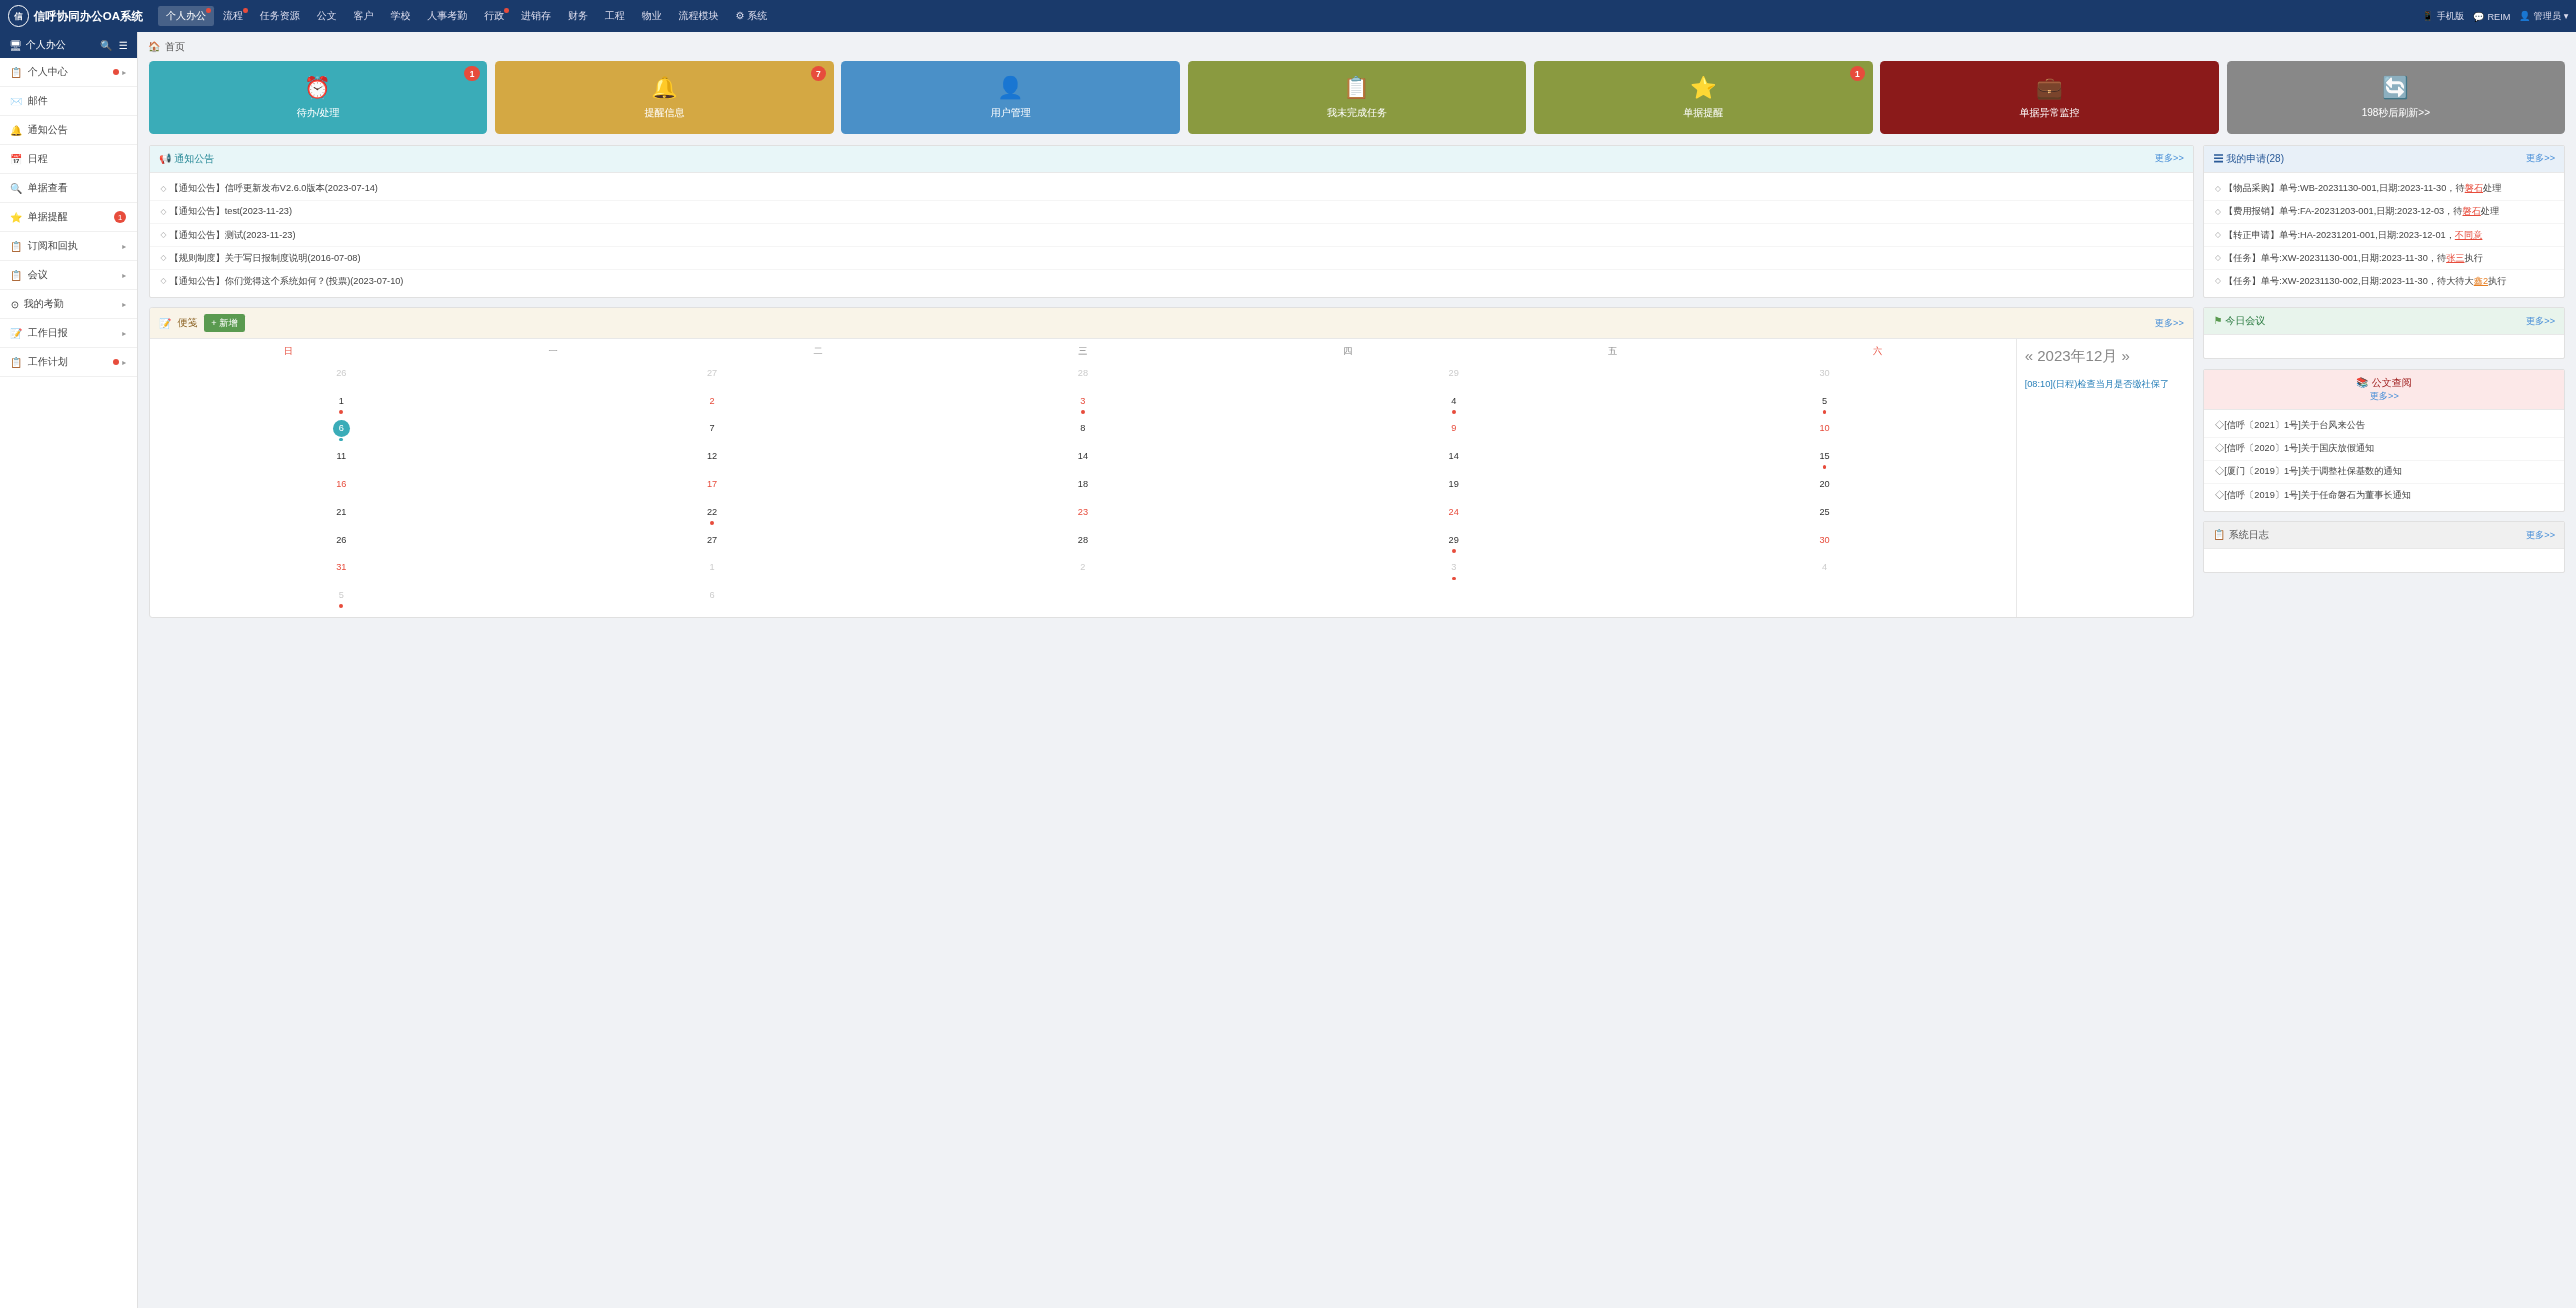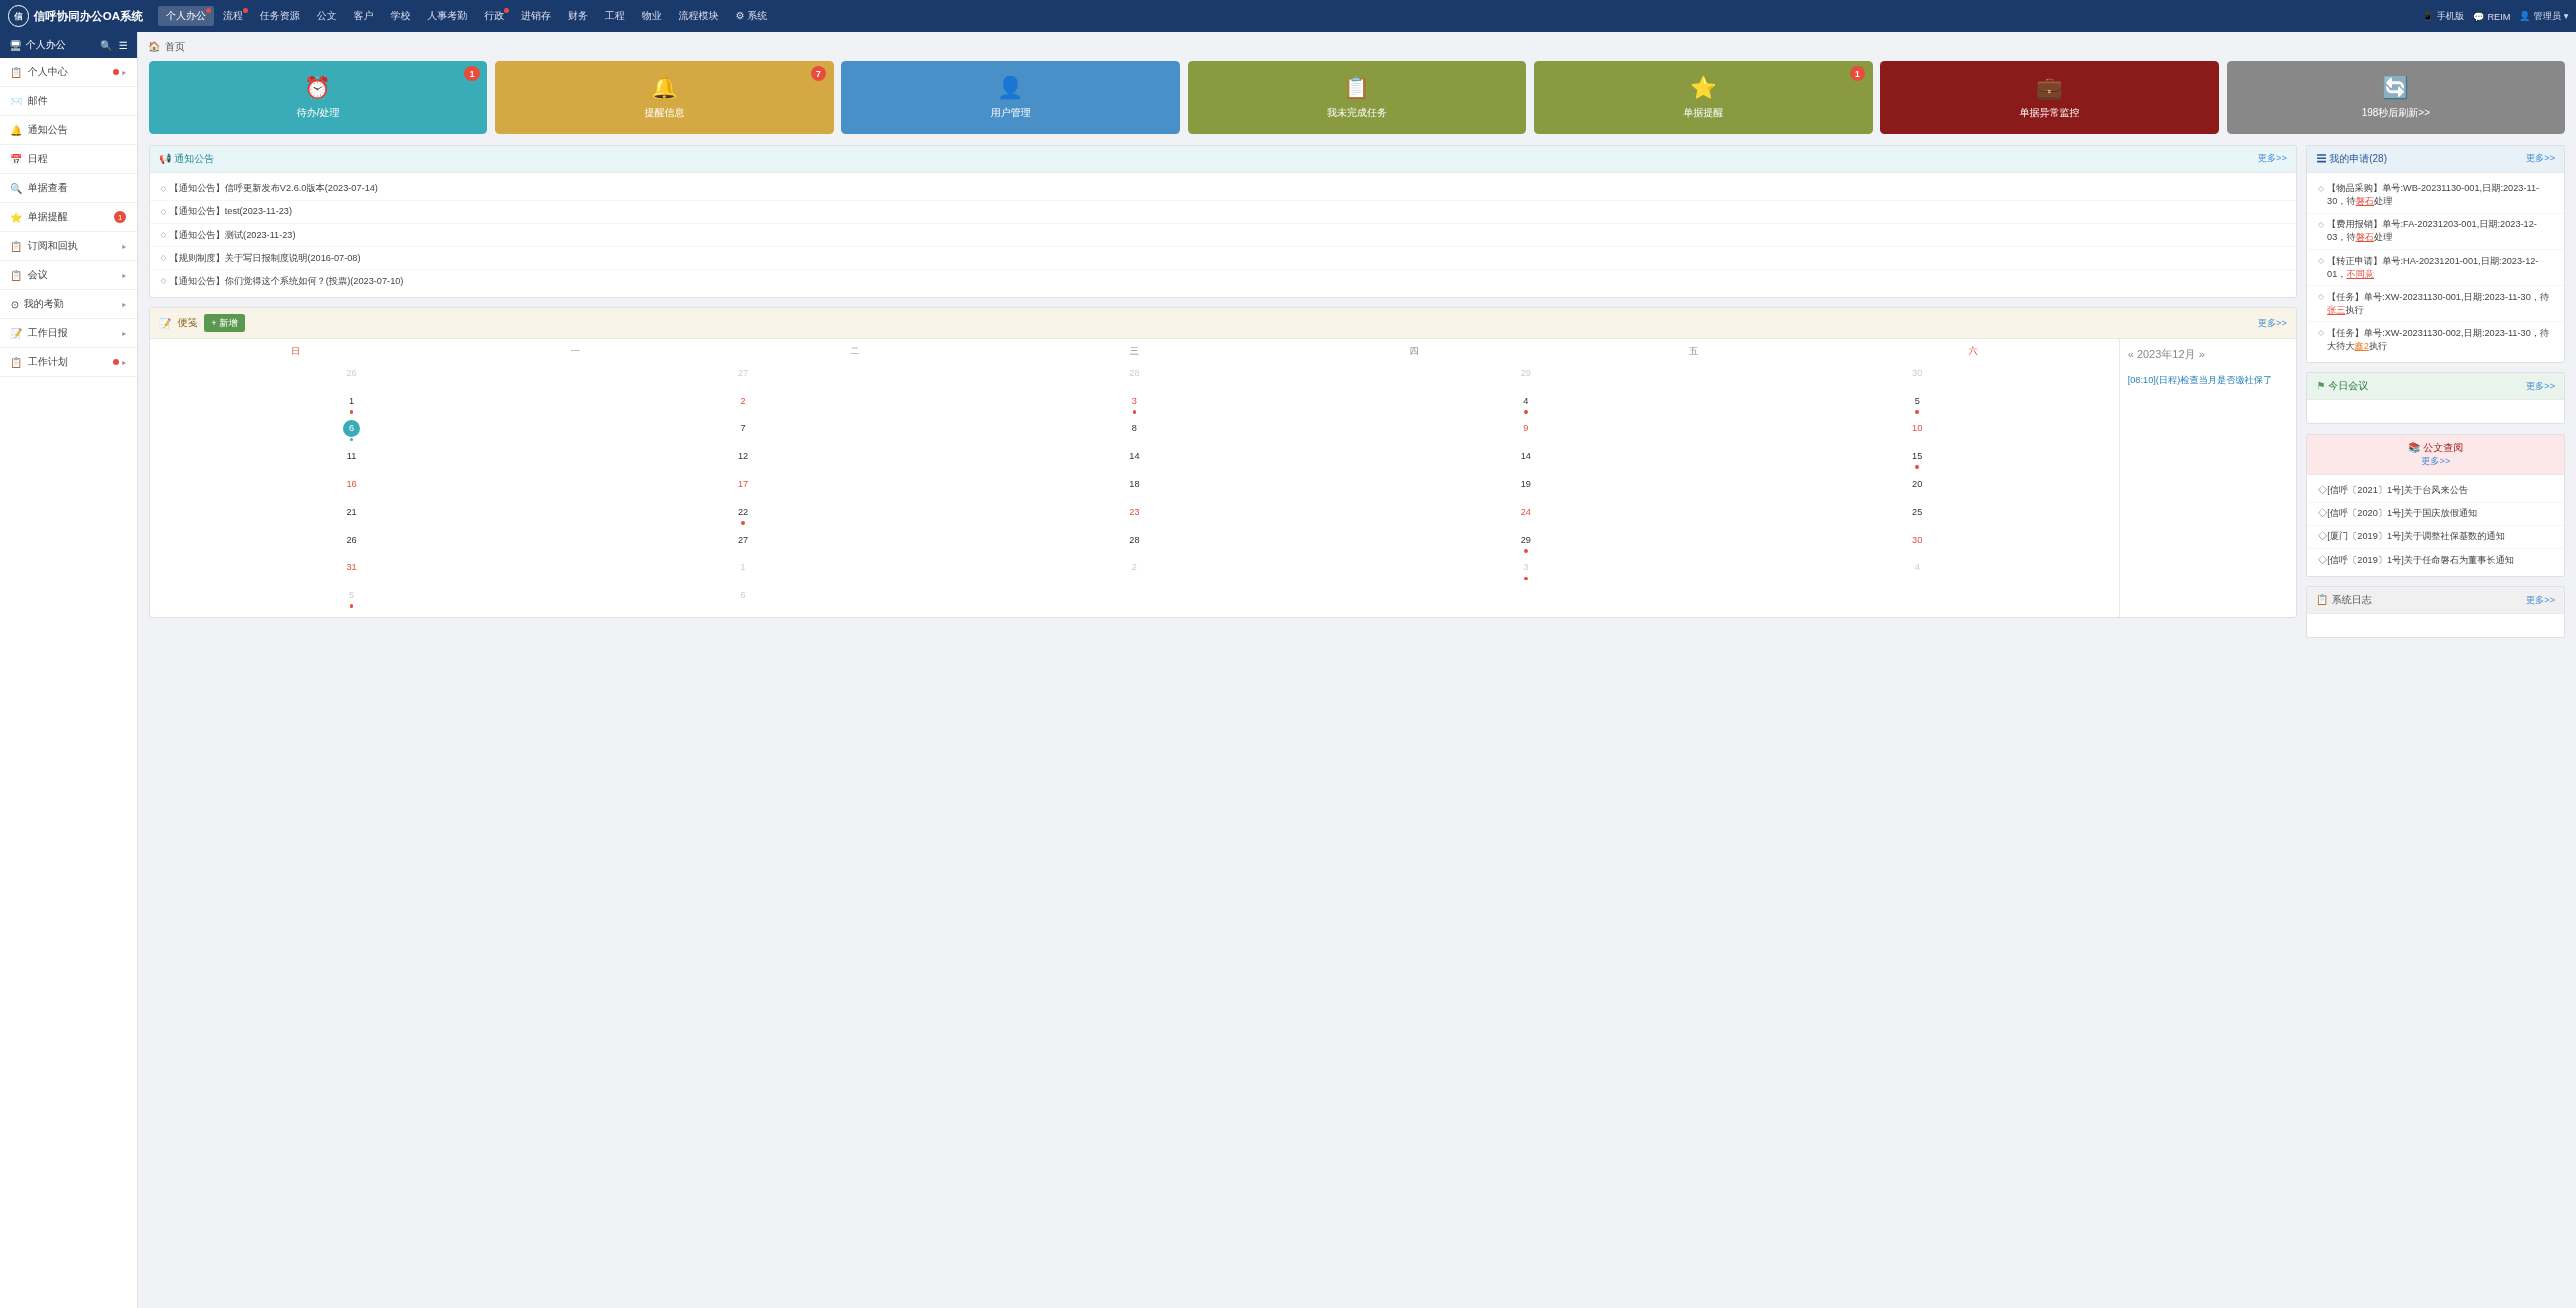--- a/index.html
+++ b/index.html
@@ -133,21 +133,21 @@
       font-size: 8.4px; font-weight: bold;
     }
     .dash-card .card-icon { font-size: 21.5px; margin-bottom: 4.6px; }
     .dash-card .card-label { font-size: 10px; }
 
     
     .two-col {
       display: flex; gap: 9.2px;
     }
     .col-left { flex: 1; min-width: 0; display: flex; flex-direction: column; gap: 9.2px; }
-    .col-right { width: 259px; flex-shrink: 0; display: flex; flex-direction: column; gap: 9.2px; }
+    .col-right { width: 362px; flex-shrink: 0; display: flex; flex-direction: column; gap: 9.2px; }
 
     
     .panel {
       background: #fff;
       border: 0.8px solid #e0e0e0;
       border-radius: 2px;
       overflow: hidden;
     }
     .panel-header {
       display: flex; align-items: center; justify-content: space-between;
@@ -199,21 +199,21 @@
     }
     .cal-day .day-num { width: 17px; height: 17px; display: flex; align-items: center; justify-content: center; border-radius: 50%; }
     .cal-day.today .day-num { background: #3aacb8; color: #fff; }
     .cal-day.sunday .day-num { color: #e74c3c; }
     .cal-day.saturday .day-num { color: #e74c3c; }
     .cal-day.other-month .day-num { color: #ccc; }
     .cal-day .dot { width: 3.8px; height: 3.8px; background: #e74c3c; border-radius: 50%; margin-top: 0.8px; }
     .cal-day .dot-blue { background: #3aacb8; }
     .cal-day .dot-hidden { visibility: hidden; }
     .cal-events { width: 177px; padding: 7.7px; border-left: 0.8px solid #e8e8e8; }
-    .cal-month-nav { display: flex; align-items: center; gap: 3.1px; color: #888; font-size: 11px; }
+    .cal-month-nav { display: flex; align-items: center; gap: 3.1px; color: #888; font-size: 15px; }
     .cal-events .event-item { font-size: 9.2px; color: #2980b9; padding: 1.5px 0; cursor: pointer; }
 
     
     .syslog-header { background: #f0f0f5; }
 
     .icon-flag { color: #5a9a50; }
     .icon-book { color: #a05050; }
     .icon-monitor { color: #505090; }
 
     

